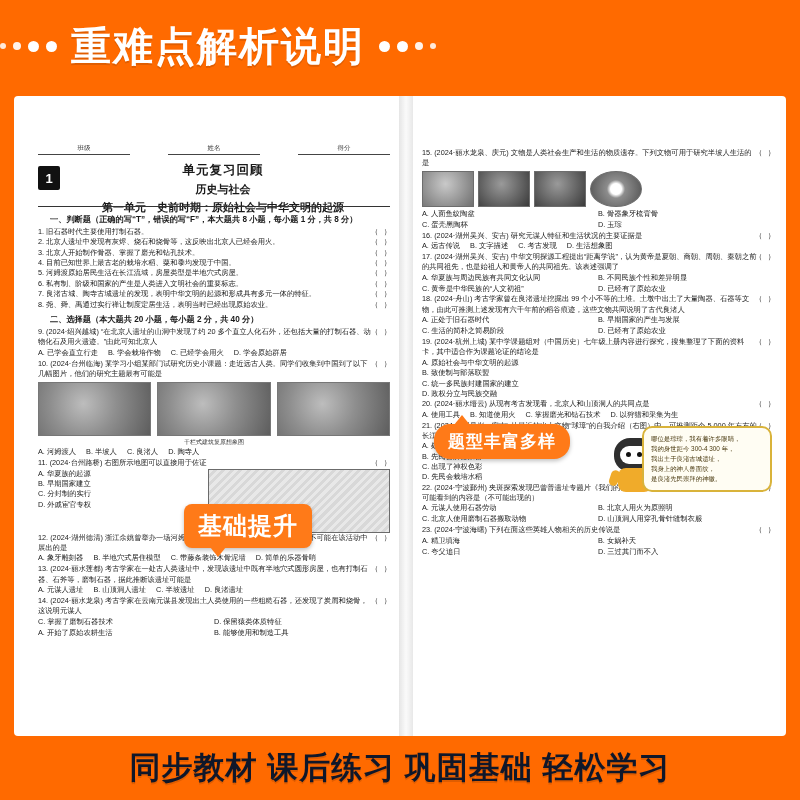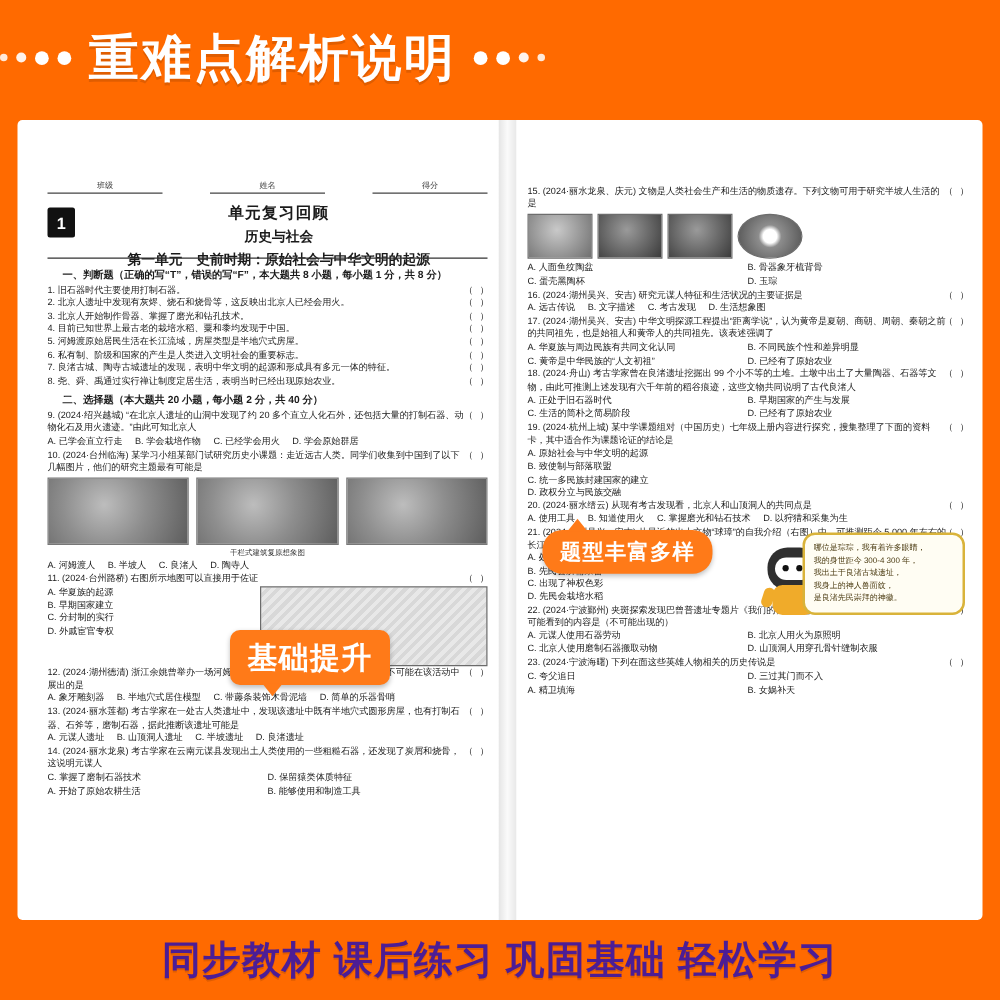--- a/index.html
+++ b/index.html
@@ -134,21 +134,21 @@
   }
   .mascot .arm{position:absolute;width:9px;height:16px;border-radius:5px;background:#f0ab2a;top:36px;}
   .mascot .arm.l{left:2px;transform:rotate(18deg);} .mascot .arm.r{left:44px;transform:rotate(-18deg);}
 
   
   .footer{
     position:absolute;left:0;bottom:0;width:800px;height:64px;
     display:flex;align-items:center;justify-content:center;
   }
   .footer-text{
-    color:#4c1d95;font-size:31px;font-weight:bold;letter-spacing:1px;white-space:nowrap;
+    color:#0f172a;font-size:31px;font-weight:bold;letter-spacing:1px;white-space:nowrap;
     text-shadow:0 2px 0 rgba(0,0,0,.12);
   }
 </style>
 </head>
 <body>
 
 <div class="page">
 
   <div class="header">
     <div class="dots">
@@ -364,26 +364,26 @@
           </div>
           <div class="opt2">
             <span>C. 北京人使用磨制石器搬取动物</span>
             <span>D. 山顶洞人用穿孔骨针缝制衣服</span>
           </div>
 
           <div class="qline">
             <span>23. (</span><span>2024·宁波海曙</span><span>) </span><span>下列在面这些英雄人物相关的历史传说是</span><span class="brk">（　）</span>
           </div>
           <div class="opt2">
+            <span>A. 精卫填海</span>
+            <span>B. 女娲补天</span>
+          </div>
+          <div class="opt2">
             <span>C. 夸父追日</span>
             <span>D. 三过其门而不入</span>
-          </div>
-          <div class="opt2">
-            <span>A. 精卫填海</span>
-            <span>B. 女娲补天</span>
           </div>
         </div>
 
         <div class="mascot">
           <span class="head"></span>
           <span class="face"></span>
           <span class="eye l"></span>
           <span class="eye r"></span>
           <span class="arm l"></span>
           <span class="arm r"></span>

